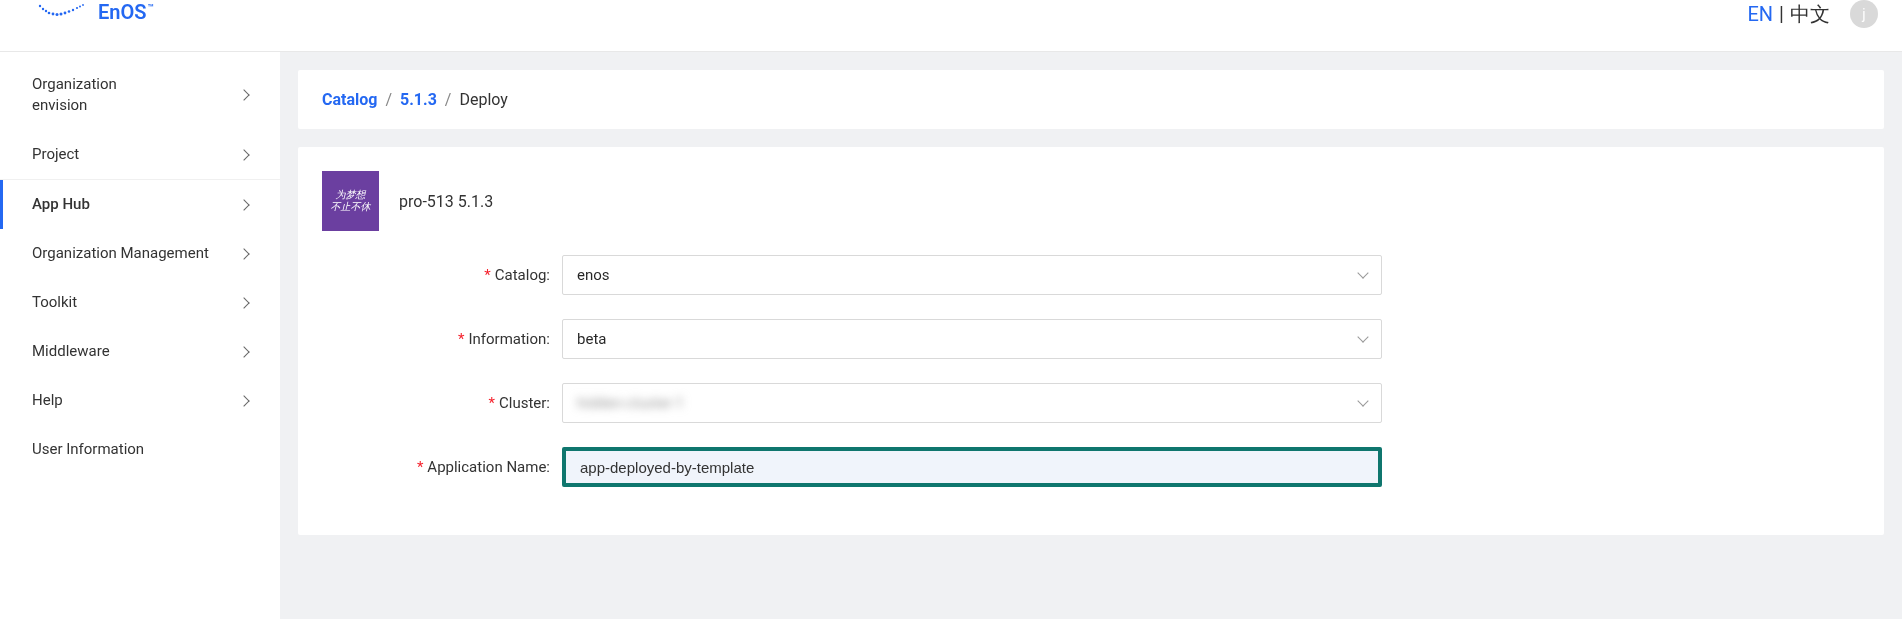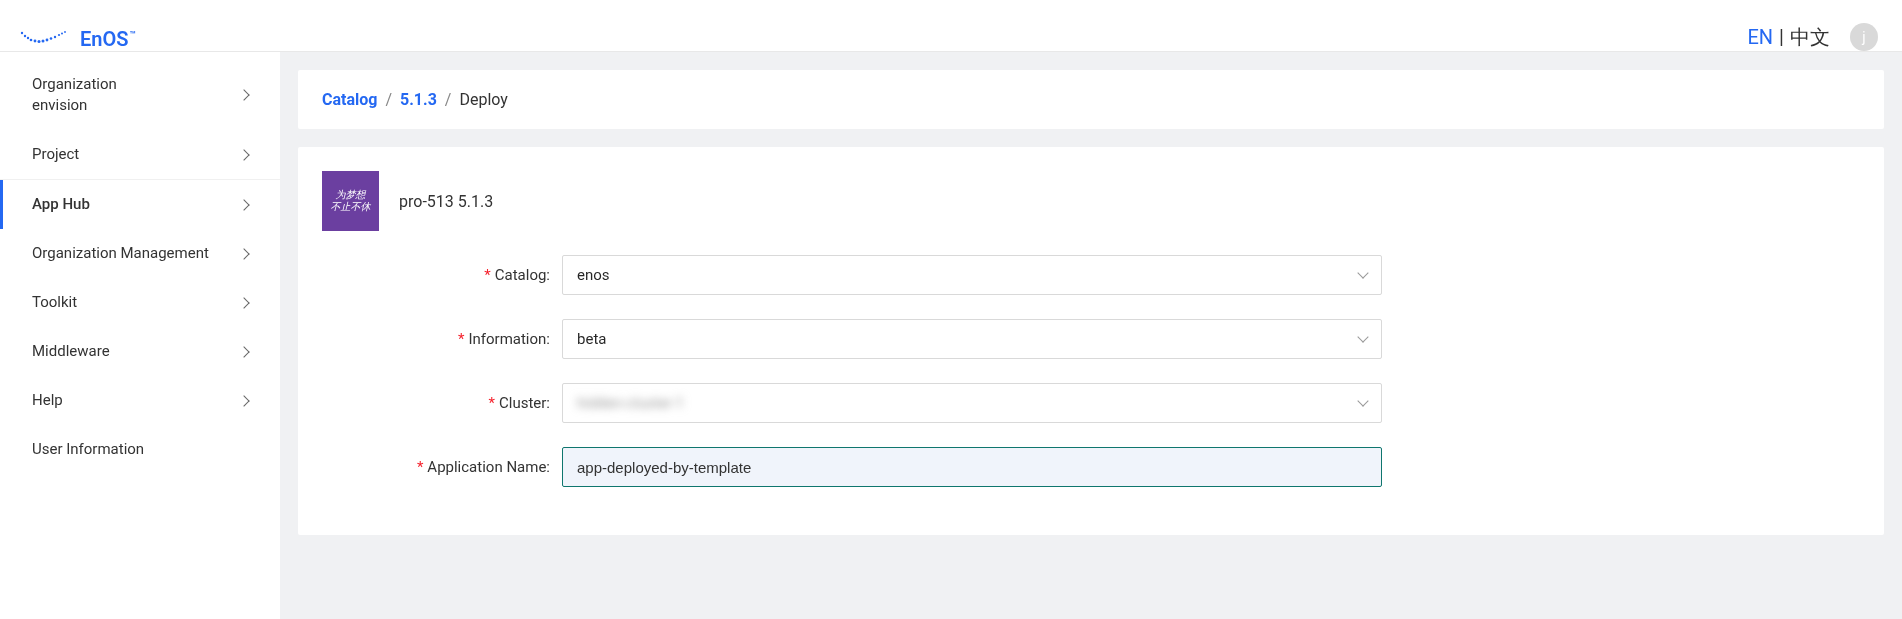--- a/index.html
+++ b/index.html
@@ -10,23 +10,23 @@
     body {
       font-family: -apple-system, BlinkMacSystemFont, "Segoe UI", Roboto, "Helvetica Neue", Arial, sans-serif;
       background: #f5f5f5;
       color: #333;
       font-size: 14px;
     }
     .top-header {
       background: #fff;
       height: 52px;
       display: flex;
-      align-items: flex-end;
+      align-items: flex-start;
       justify-content: space-between;
-      padding: 0 24px 0 18px;
+      padding: 0 24px 0 36px;
       border-bottom: 1px solid #e8e8e8;
     }
     .logo-area {
       display: flex;
       align-items: center;
       gap: 6px;
     }
     .logo-swoosh {
       width: 56px;
       height: 20px;
@@ -218,21 +218,21 @@
       width: 8px;
       height: 8px;
       border-right: 1px solid #999;
       border-bottom: 1px solid #999;
       transform: rotate(45deg);
       margin-top: -4px;
     }
     .input-box {
       width: 100%;
       height: 40px;
-      border: 1px solid #0f766e;
+      border: 4px solid #0f766e;
       border-radius: 2px;
       background: #f0f4fb;
       padding: 0 14px;
       font-size: 15px;
       color: #333;
       outline: none;
     }
   </style>
 </head>
 <body>

